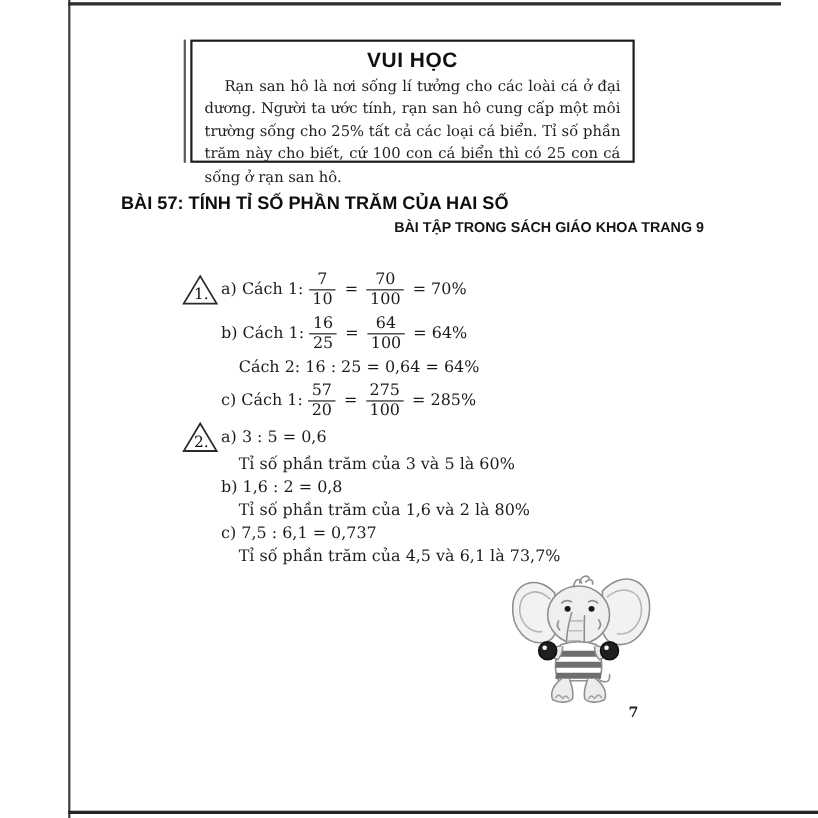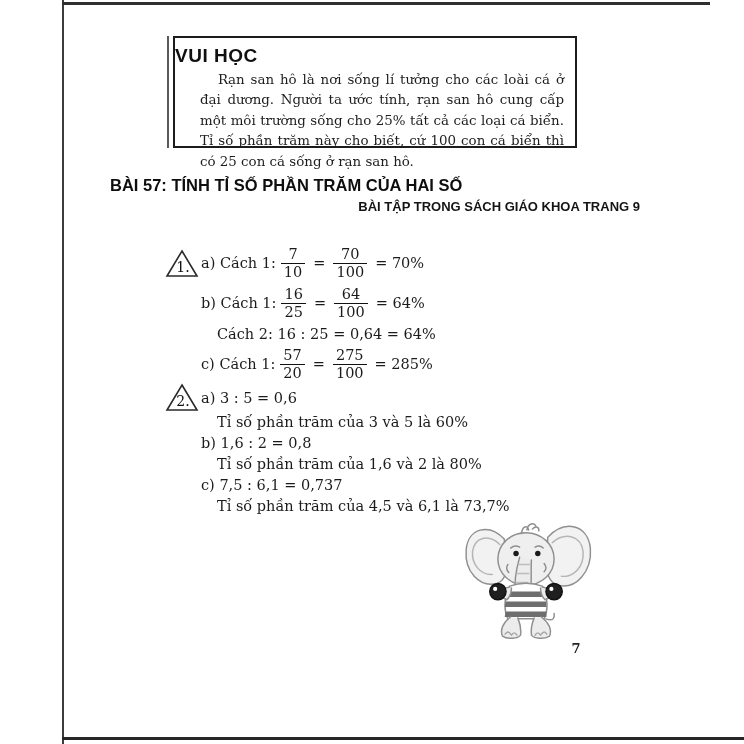--- a/index.html
+++ b/index.html
@@ -13,25 +13,25 @@
   .scan-bottom{position:absolute;left:62px;top:737px;width:682px;height:3px;background:#262626;}
 
   
   .fun-box{
     position:absolute;left:173px;top:36px;width:404px;height:112px;
     border:2px solid #1c1c1c;box-sizing:border-box;background:#fff;
   }
   .fun-box-ghost-line{position:absolute;left:167px;top:36px;width:2px;height:112px;background:#5a5a5a;}
   .fun-box-title{
     font-family:"Liberation Sans", sans-serif;font-weight:bold;font-size:19px;
-    margin-top:7px;letter-spacing:.5px;color:#101010;
+    text-align:center;margin-top:7px;letter-spacing:.5px;color:#101010;
   }
   .fun-box-body{
     font-size:13.4px;line-height:1.52;text-align:justify;
-    padding:3px 11px 0 25px;text-indent:18px;color:#1d1d1d;
+    padding:3px 11px 0 11px;text-indent:18px;color:#1d1d1d;
   }
 
   
   .lesson-title{
     position:absolute;left:110px;top:176px;width:530px;
     font-family:"Liberation Sans", sans-serif;font-weight:bold;font-size:16.5px;color:#0e0e0e;
   }
   .lesson-subtitle{
     position:absolute;left:110px;top:199px;width:530px;text-align:right;
     font-family:"Liberation Sans", sans-serif;font-weight:bold;font-size:13px;color:#141414;

